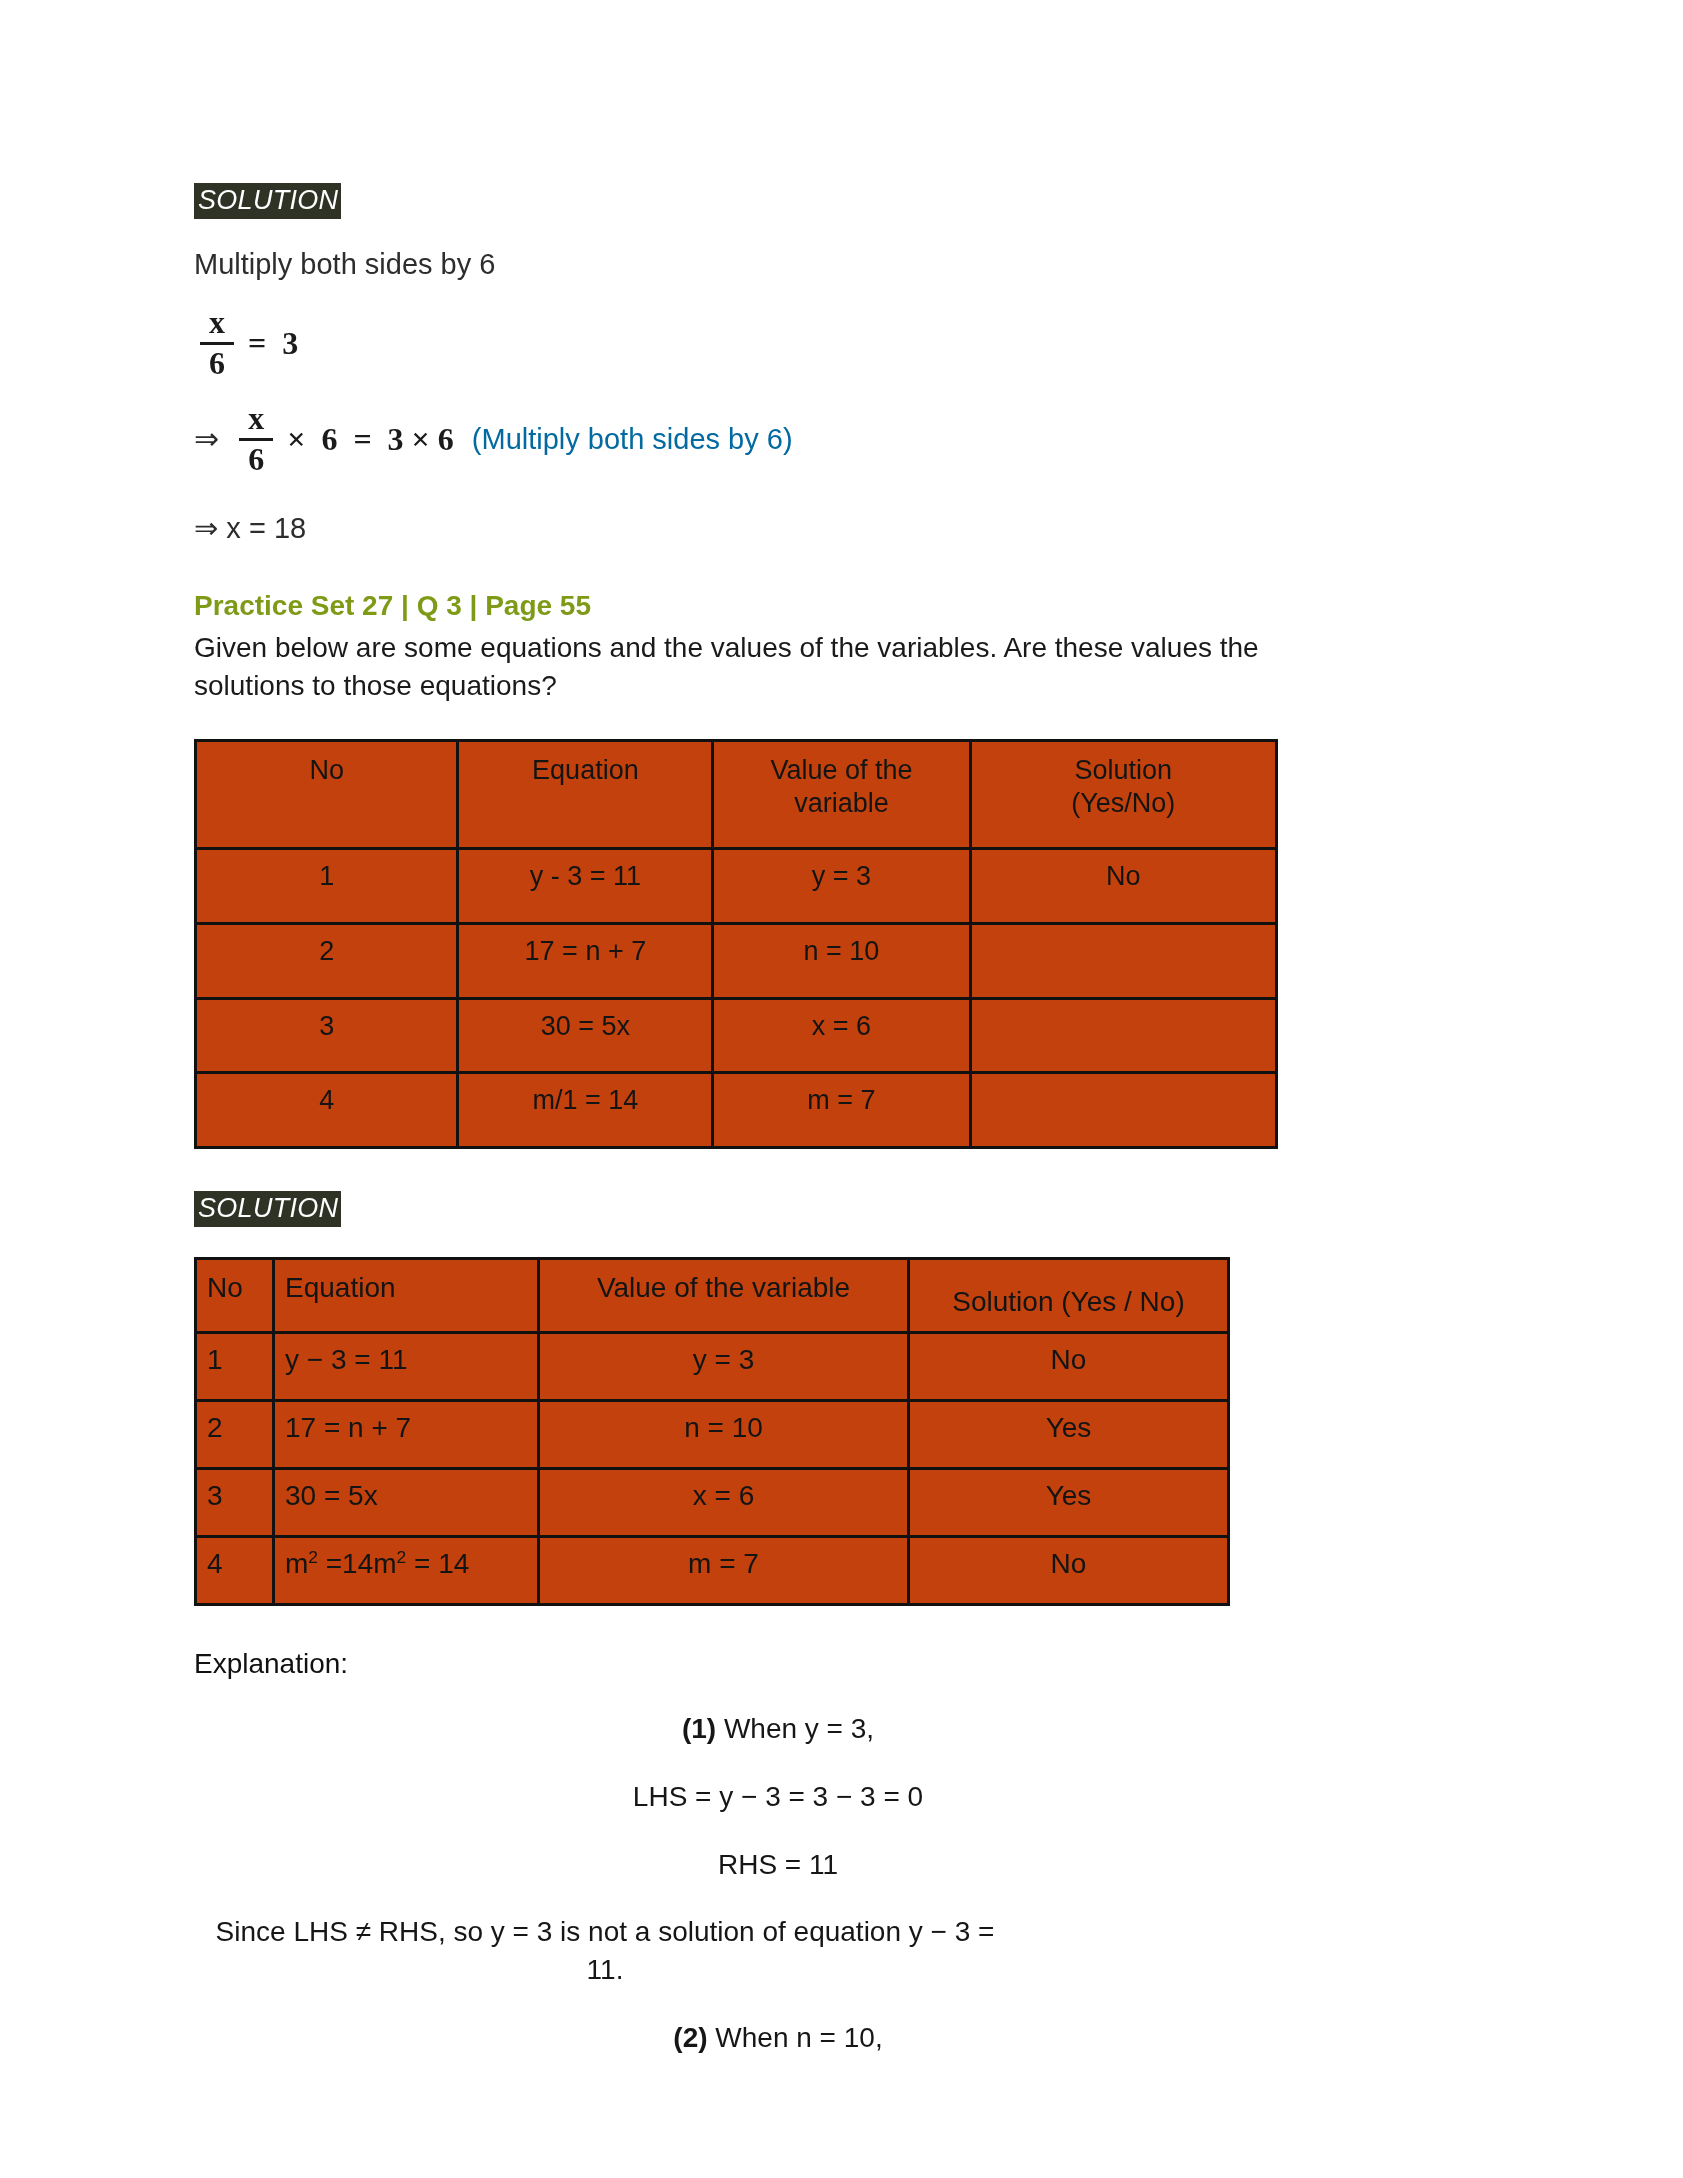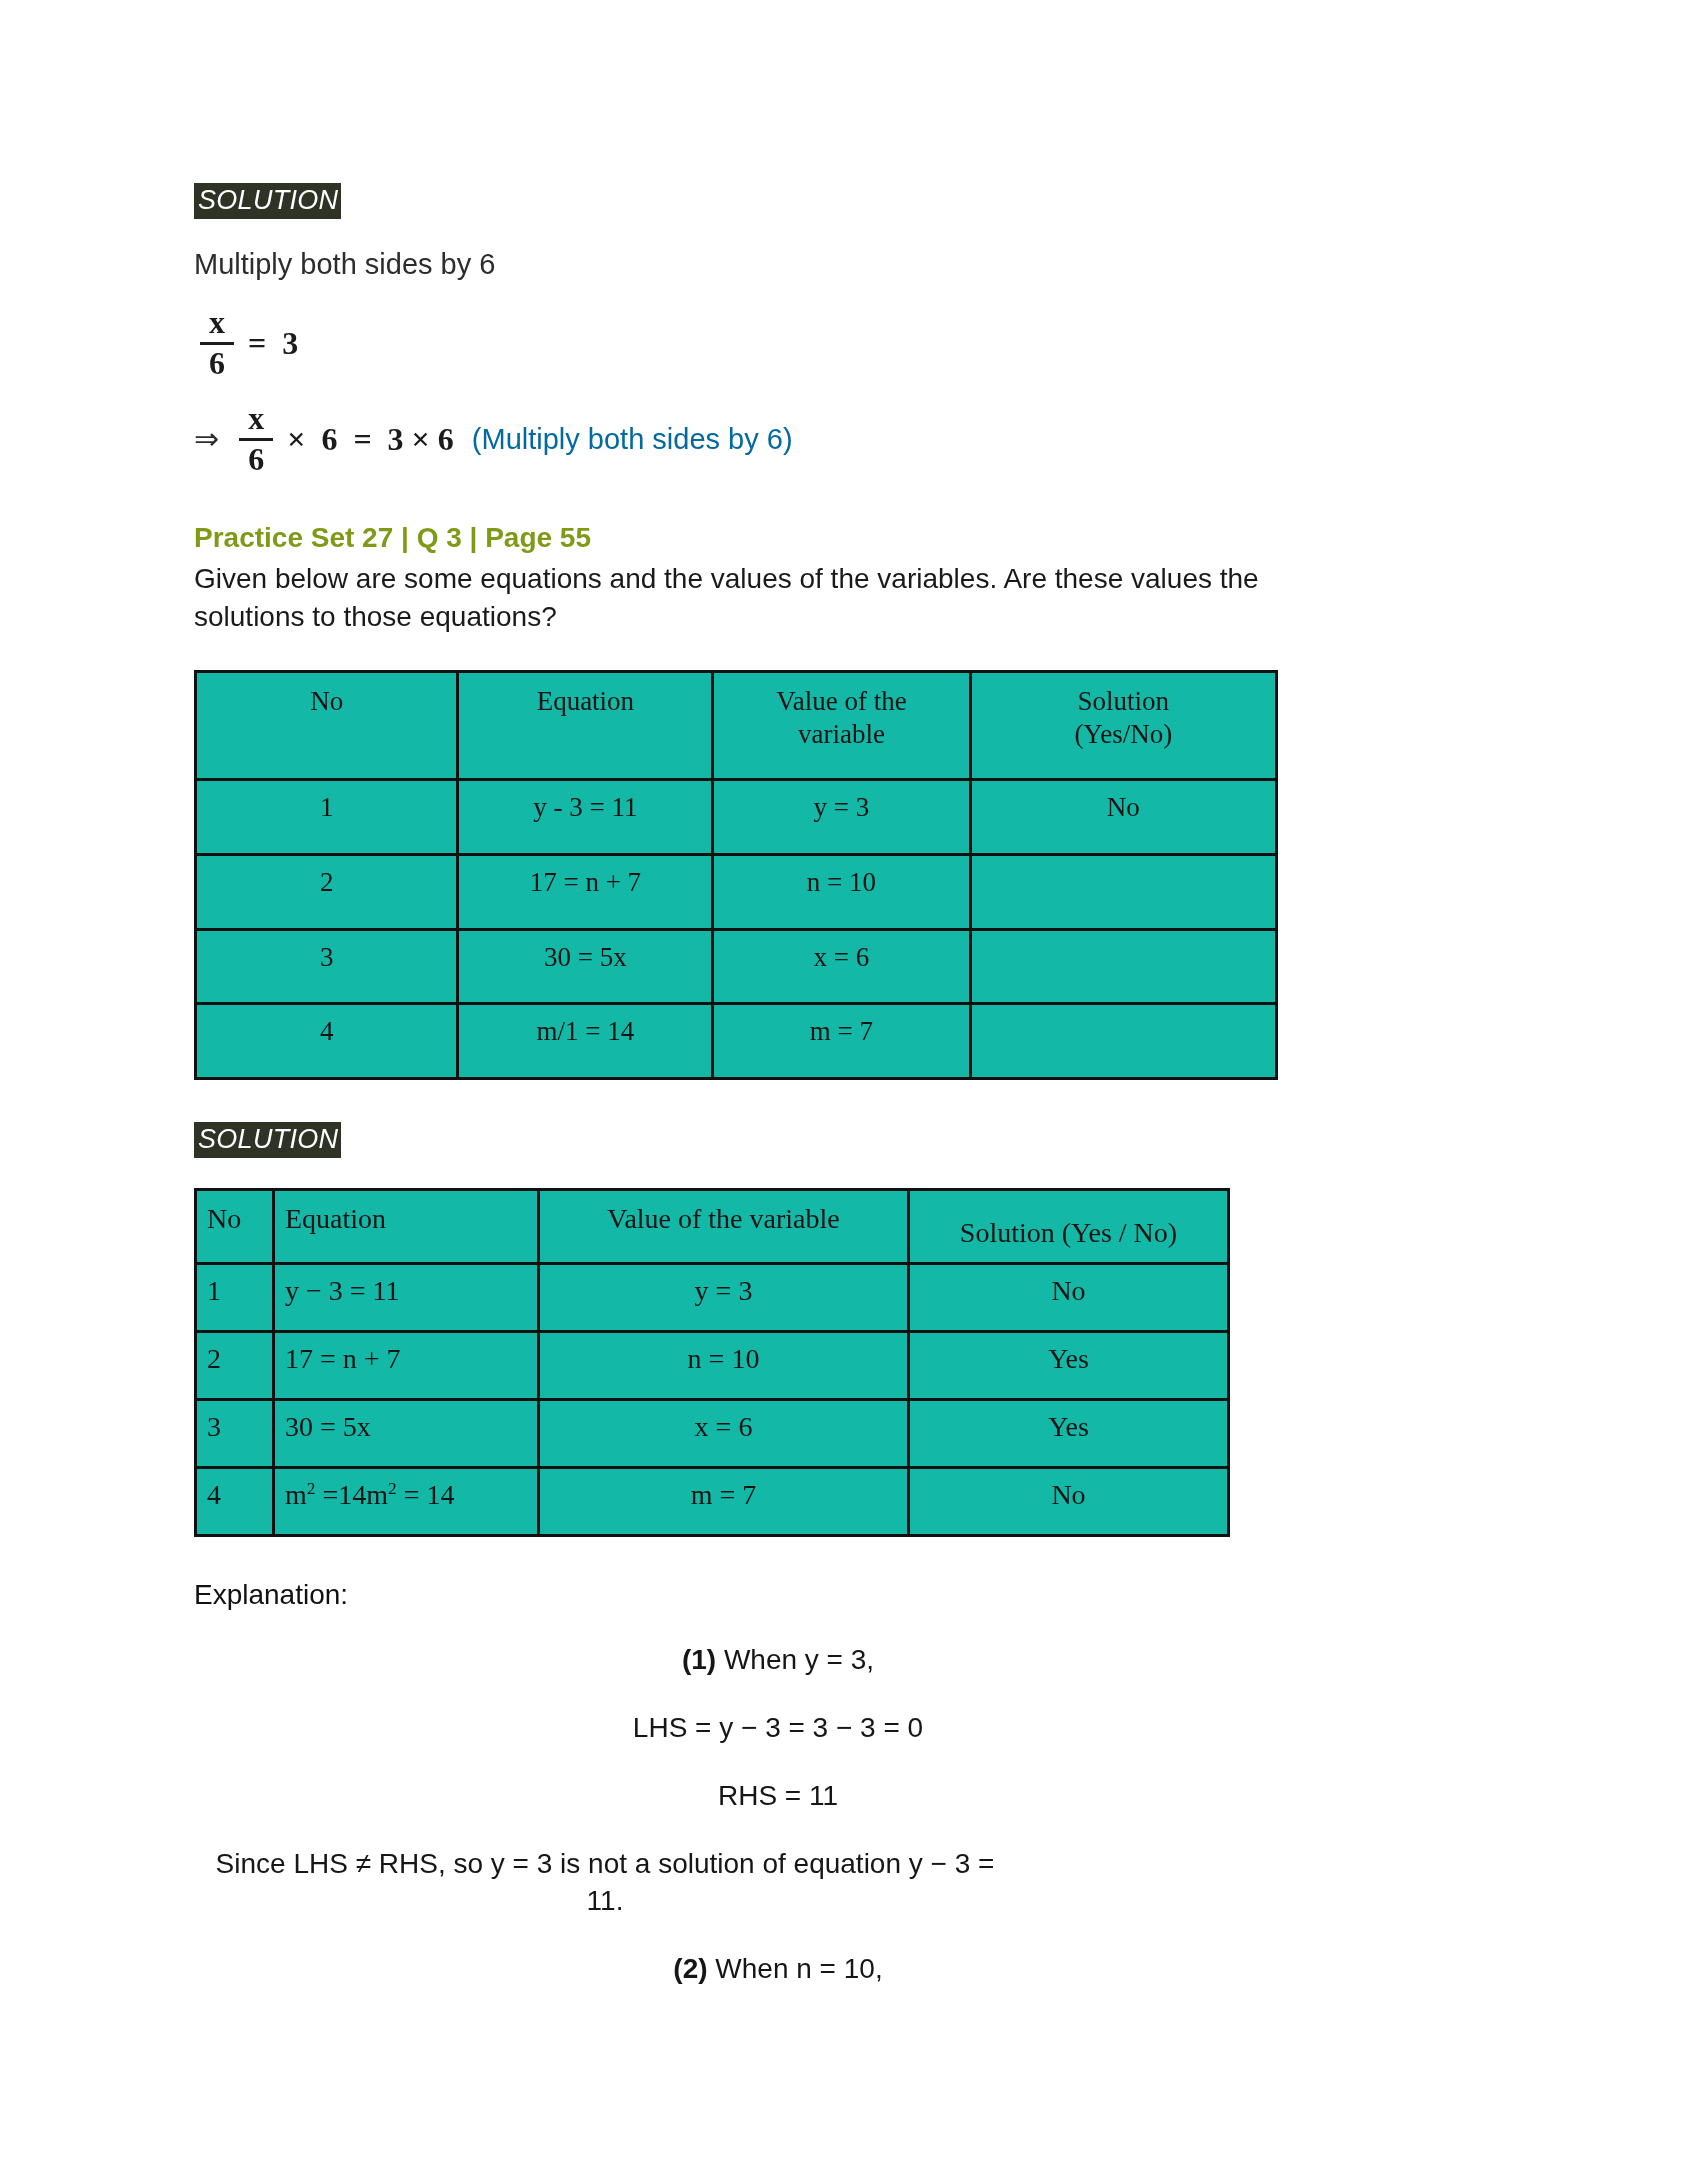--- a/index.html
+++ b/index.html
@@ -123,22 +123,21 @@
     margin-top: 6px;
     font-size: 28px;
     color: #1a1a1a;
     line-height: 1.35;
     max-width: 1168px;
   }
 
   
   table {
     border-collapse: collapse;
-    background: #14b8a6;
-    font-family: Liberation Serif, serif;
+    background: #c2410c;
   }
   .tbl-1 {
     margin-top: 34px;
     width: 1084px;
     table-layout: fixed;
   }
   .tbl-1 td, .tbl-1 th {
     border: 3px solid #111111;
     text-align: center;
     vertical-align: top;
@@ -229,20 +228,21 @@
         <span class="bar"></span>
         <span class="den">6</span>
       </span>
       <span class="mbold">×</span>
       <span class="mbold">6</span>
       <span class="mbold">=</span>
       <span class="mbold">3 × 6</span>
       <span class="mnote">(Multiply both sides by 6)</span>
     </div>
 
+    <div class="simple-math">⇒ x = 18</div>
 
     
     <div class="ps-heading">Practice Set 27 | Q 3 | Page 55</div>
     <div class="ps-question">Given below are some equations and the values of the variables. Are these values the solutions to those equations?</div>
 
     
     <table class="tbl-1">
       <thead>
         <tr>
           <td class="c-no">No</td>

